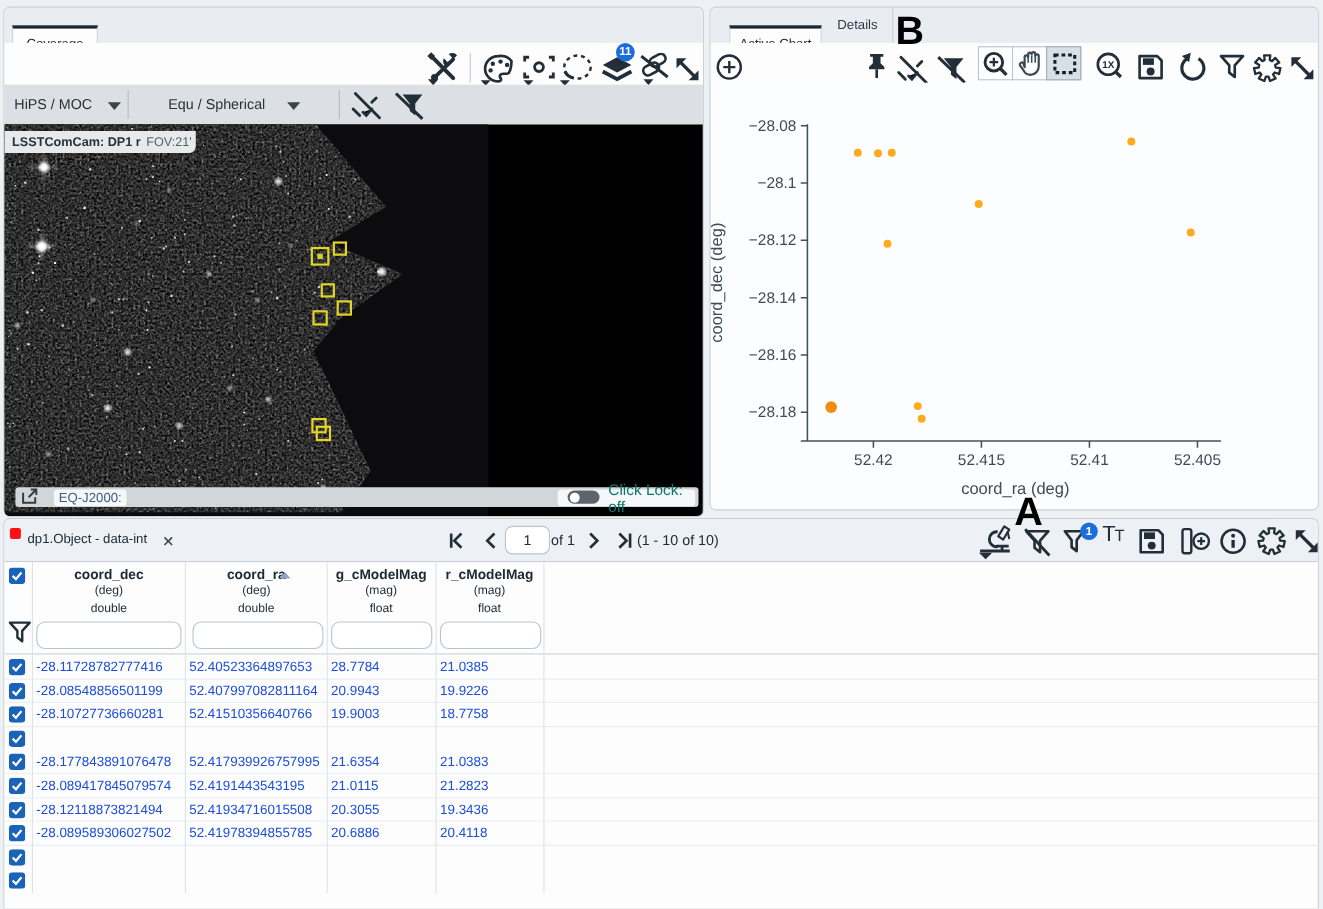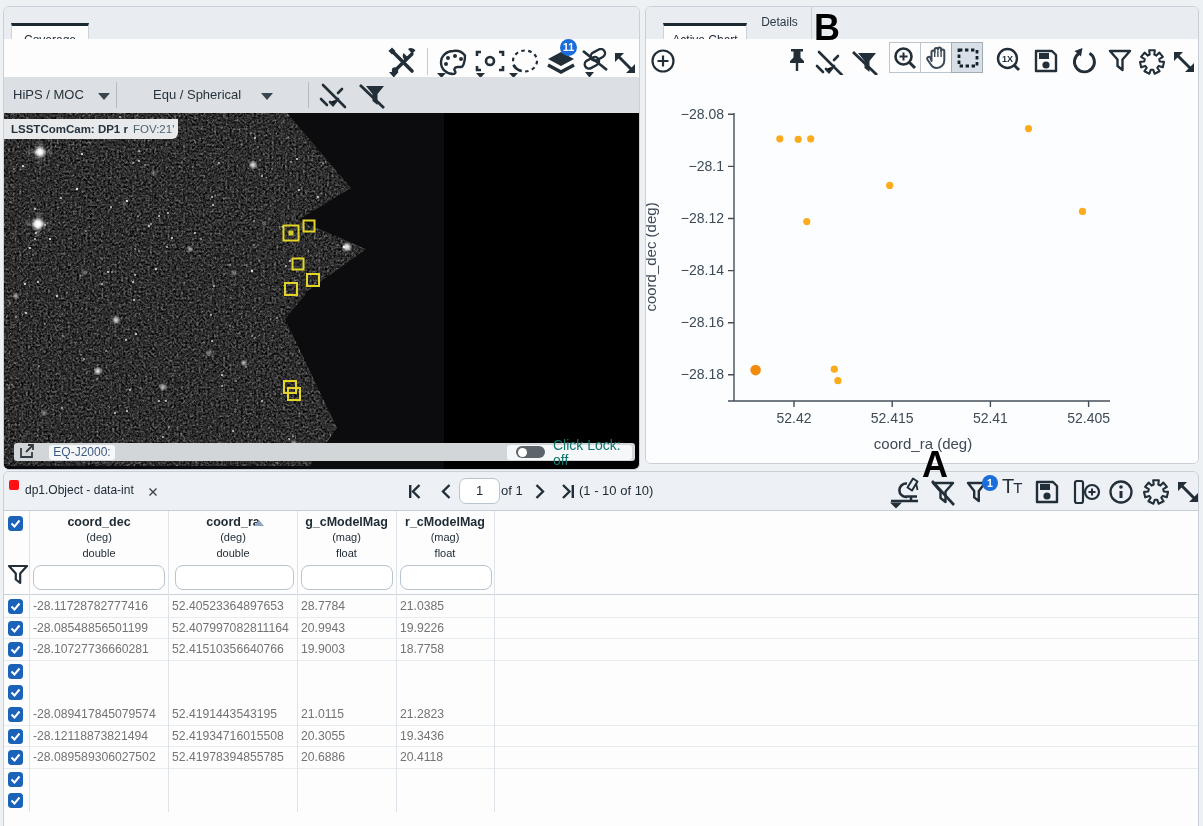--- a/index.html
+++ b/index.html
@@ -1,20 +1,20 @@
 <!DOCTYPE html>
 <html><head><meta charset="utf-8"><style>
 * {margin:0;padding:0;box-sizing:border-box}
 body {width:1203px;height:826px;background:#eef1f4;font-family:"Liberation Sans",sans-serif;position:relative;overflow:hidden}
 .panel {position:absolute;background:#fdfdfe;border:1px solid #c9d0d7;border-radius:6px}
 .abs {position:absolute}
 .tabstrip {position:absolute;left:0;right:0;top:0;height:32px;background:#e9edf1;border-radius:5px 5px 0 0}
 .tab {position:absolute;top:16px;height:32px;background:#fdfdfe;border-left:1px solid #ccd3d9;border-right:1px solid #ccd3d9;border-top:3px solid #1a2932;font-size:12px;color:#1c2630;text-align:center;line-height:28px}
 .tab2 {position:absolute;top:0;height:32px;font-size:12px;color:#2c3945;text-align:center;line-height:31px;border-right:1px solid #c9d1d8}
-.row {position:absolute;left:0;width:1194px;height:21.6px;font-size:12.2px;color:#737373}
+.row {position:absolute;left:0;width:1194px;height:21.6px;font-size:12.2px;color:#1d4ed8}
 .row span {position:absolute;top:0;line-height:21px;white-space:pre}
 .chk {position:absolute;width:15px;height:15px}
 .hcell {position:absolute;text-align:center;color:#1d2933}
 .finput {position:absolute;height:25px;background:#fff;border:1px solid #b9c4cd;border-radius:8px}
 .icon {position:absolute}
 .sep {position:absolute;width:1px;background:#c2cad1}
 .ann {position:absolute;font-weight:bold;font-size:36px;color:#000;font-family:"Liberation Sans",sans-serif}
 </style></head><body>
 
 <div class="panel" style="left:3px;top:6px;width:637px;height:464px;overflow:hidden">
@@ -644,20 +644,26 @@
       <span style="left:396px">18.7758</span>
     </div>
     <div class="chk" style="left:4px;top:170.2px"><svg width="15" height="15">
         <rect width="15" height="15" rx="3.5" fill="#1a63b9"></rect>
         <path d="M3.5 7.5 L6.5 10.5 L11.5 4.5" stroke="#fff" stroke-width="2" fill="none"></path>
       </svg></div>
     <div class="chk" style="left:4px;top:191.8px"><svg width="15" height="15">
         <rect width="15" height="15" rx="3.5" fill="#1a63b9"></rect>
         <path d="M3.5 7.5 L6.5 10.5 L11.5 4.5" stroke="#fff" stroke-width="2" fill="none"></path>
       </svg></div>
+<div class="row" style="top:210.4px;background:#fdfdfe;border-bottom:1px solid #e7ecf1">
+      <span style="left:29px">-28.177843891076478</span>
+      <span style="left:168px">52.417939926757995</span>
+      <span style="left:297px">21.6354</span>
+      <span style="left:396px">21.0383</span>
+    </div>
     <div class="chk" style="left:4px;top:213.4px"><svg width="15" height="15">
         <rect width="15" height="15" rx="3.5" fill="#1a63b9"></rect>
         <path d="M3.5 7.5 L6.5 10.5 L11.5 4.5" stroke="#fff" stroke-width="2" fill="none"></path>
       </svg></div>
 <div class="row" style="top:232.0px;background:#fdfdfe;border-bottom:1px solid #e7ecf1">
       <span style="left:29px">-28.089417845079574</span>
       <span style="left:168px">52.4191443543195</span>
       <span style="left:297px">21.0115</span>
       <span style="left:396px">21.2823</span>
     </div>

